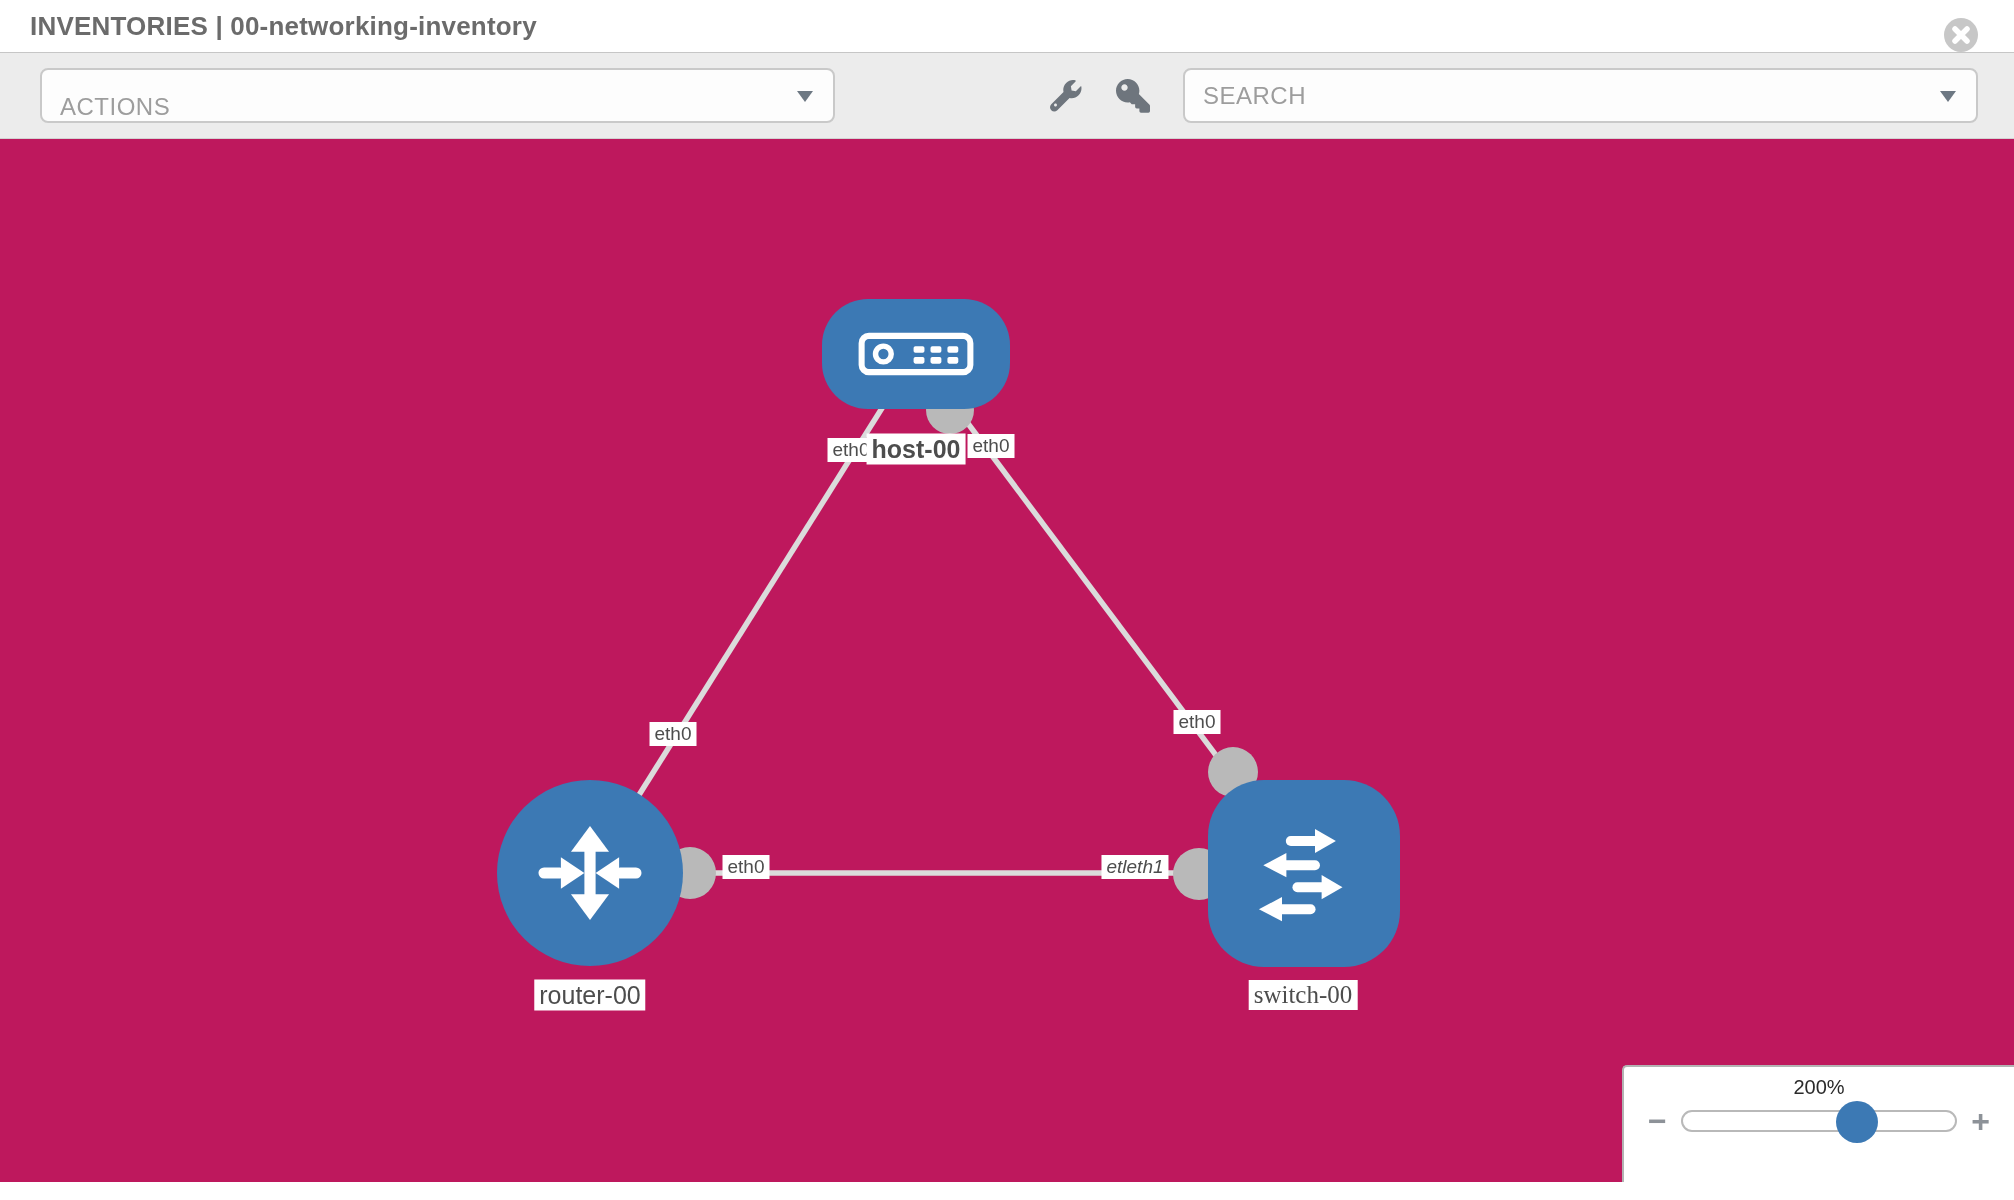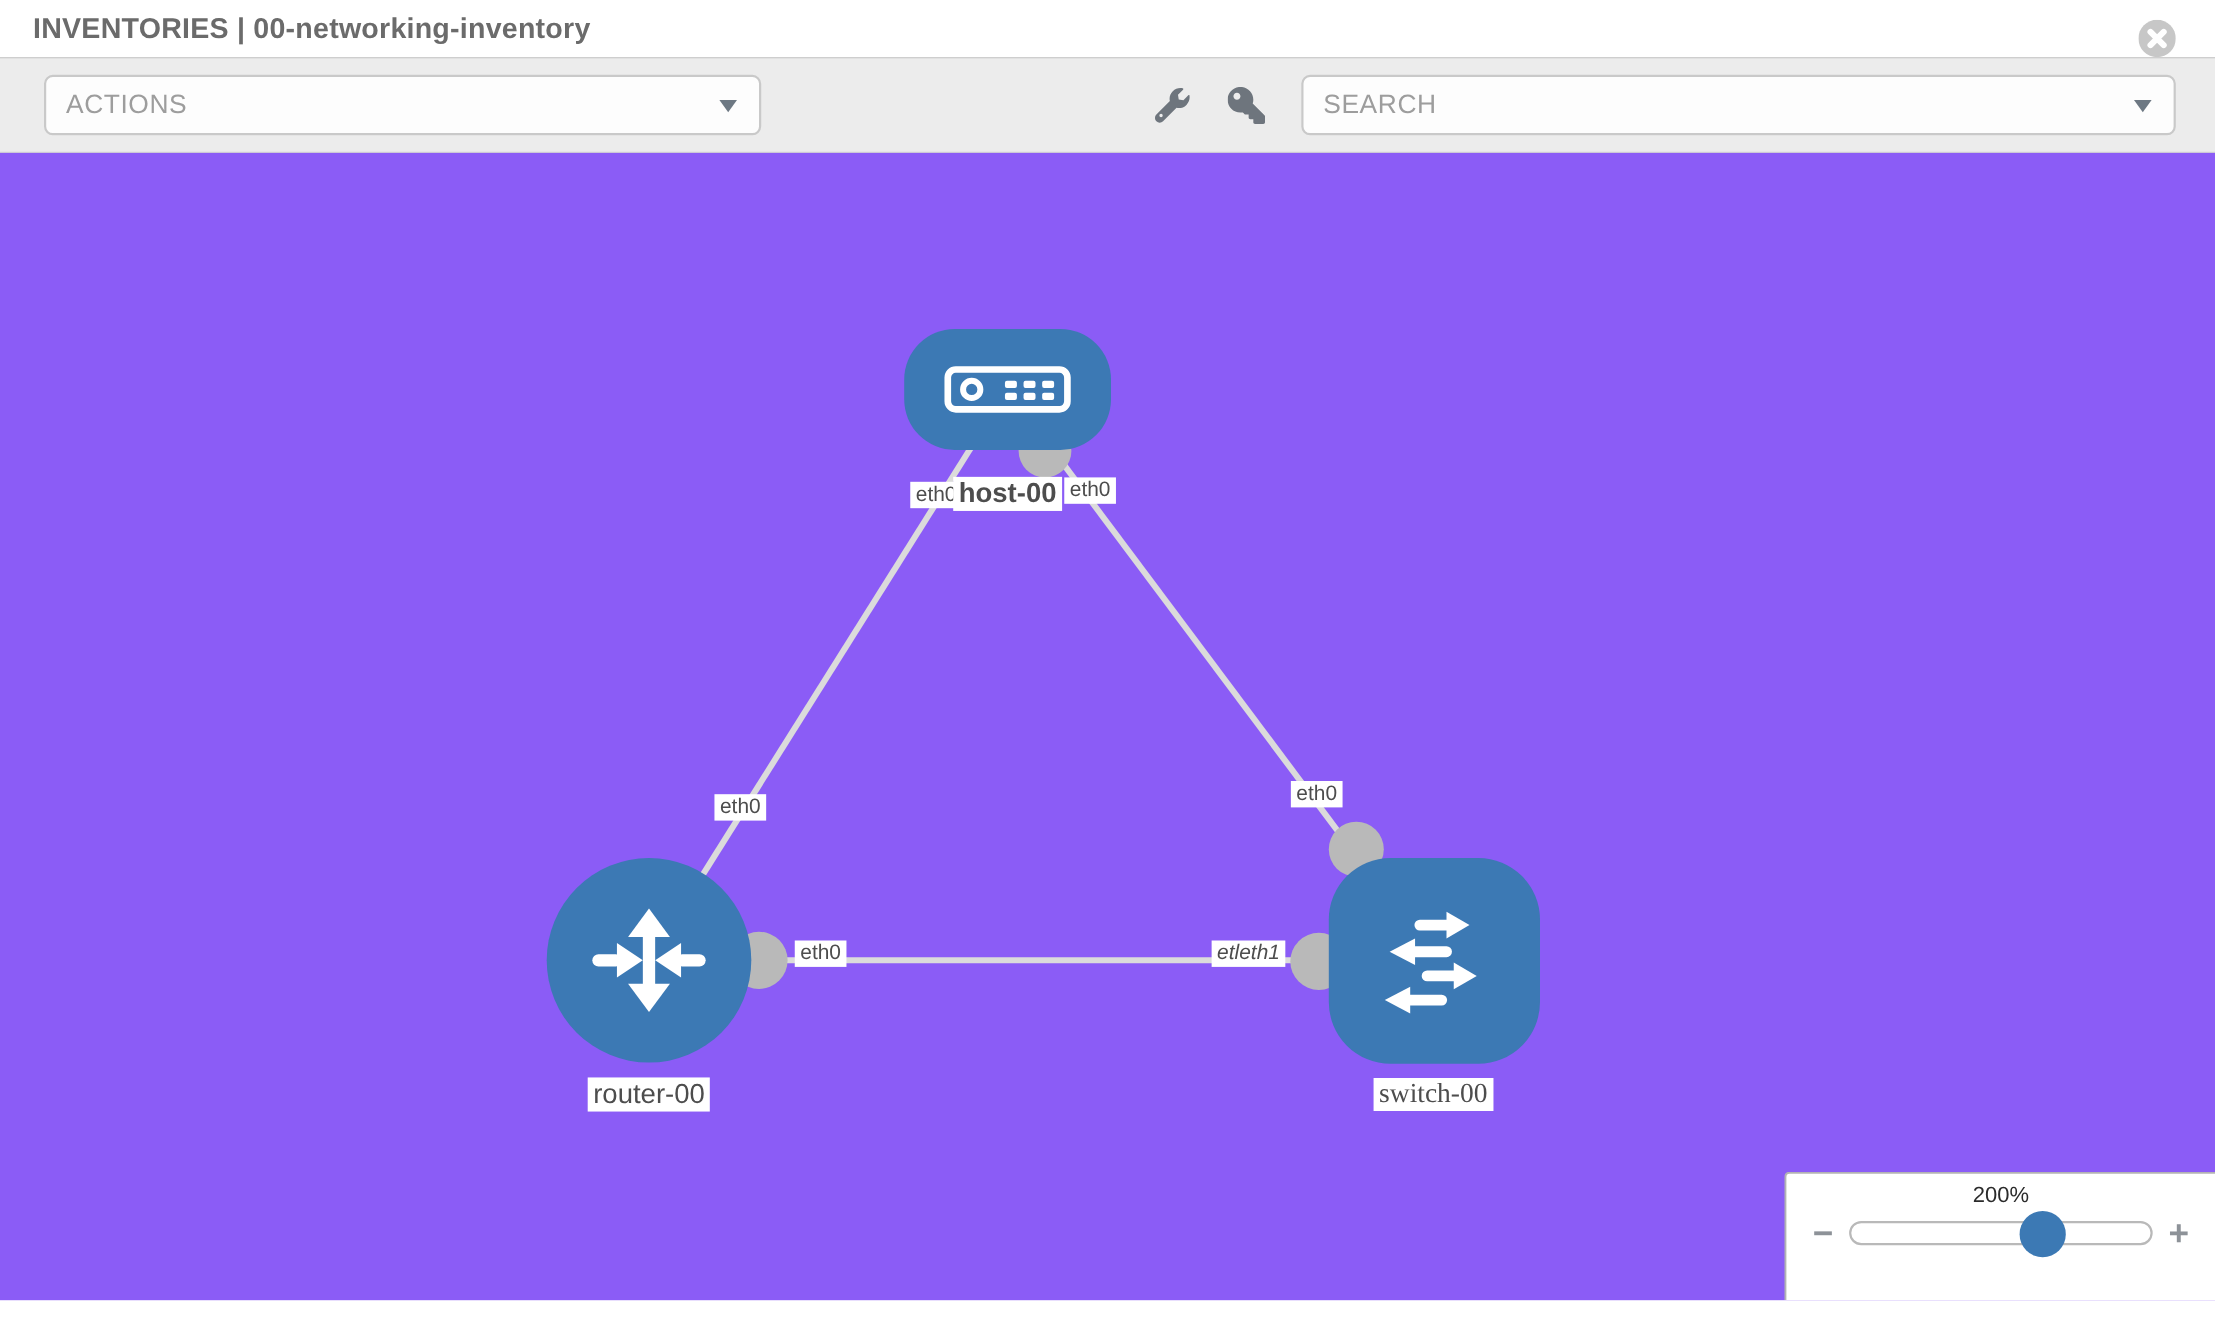--- a/index.html
+++ b/index.html
@@ -16,28 +16,28 @@
 
   
   .toolbar { position:relative; height:87px; background:#ececec;
              border-top:1px solid #c6c6c6; border-bottom:1px solid #d2d2d2; }
   .select { position:absolute; top:15px; height:55px; background:#fdfdfd;
             border:2px solid #c9c9c9; border-radius:8px; display:flex; align-items:center; }
   .select-label { margin-left:18px; font-size:24px; color:#9d9d9d; letter-spacing:0.5px; }
   .caret { position:absolute; right:20px; top:50%; margin-top:-5px; width:0; height:0;
            border-left:8px solid transparent; border-right:8px solid transparent;
            border-top:11px solid #6d7883; }
-  .select.actions { left:40px; width:652px; }
+  .select.actions { left:40px; width:795px;align-items:flex-end; }
   .select.search  { left:1183px; width:795px; }
   .tool-icons { position:absolute; left:1050px; top:0; height:100%;
                 display:flex; align-items:center; gap:34px; }
   .tool-icons .ticon { display:block; cursor:pointer; }
 
   
-  .canvas { position:relative; width:2014px; height:1043px; background:#8b5cf6; overflow:hidden; }
+  .canvas { position:relative; width:2014px; height:1043px; background:#be185d; overflow:hidden; }
   svg.links { position:absolute; left:0; top:0; }
   .connector { position:absolute; border-radius:50%; background:#b9b9b9; }
   .node { position:absolute; background:#3c79b4; display:flex; align-items:center;
           justify-content:center; cursor:pointer; }
   .node.host   { left:822px;  top:160px; width:188px; height:110px; border-radius:46px; }
   .node.router { left:497px;  top:641px; width:186px; height:186px; border-radius:50%; }
   .node.switch { left:1208px; top:641px; width:192px; height:187px; border-radius:56px; }
 
   .chip { position:absolute; transform:translate(-50%,-50%); background:#ffffff;
           color:#4d4d4d; white-space:nowrap; padding:1px 5px; }

